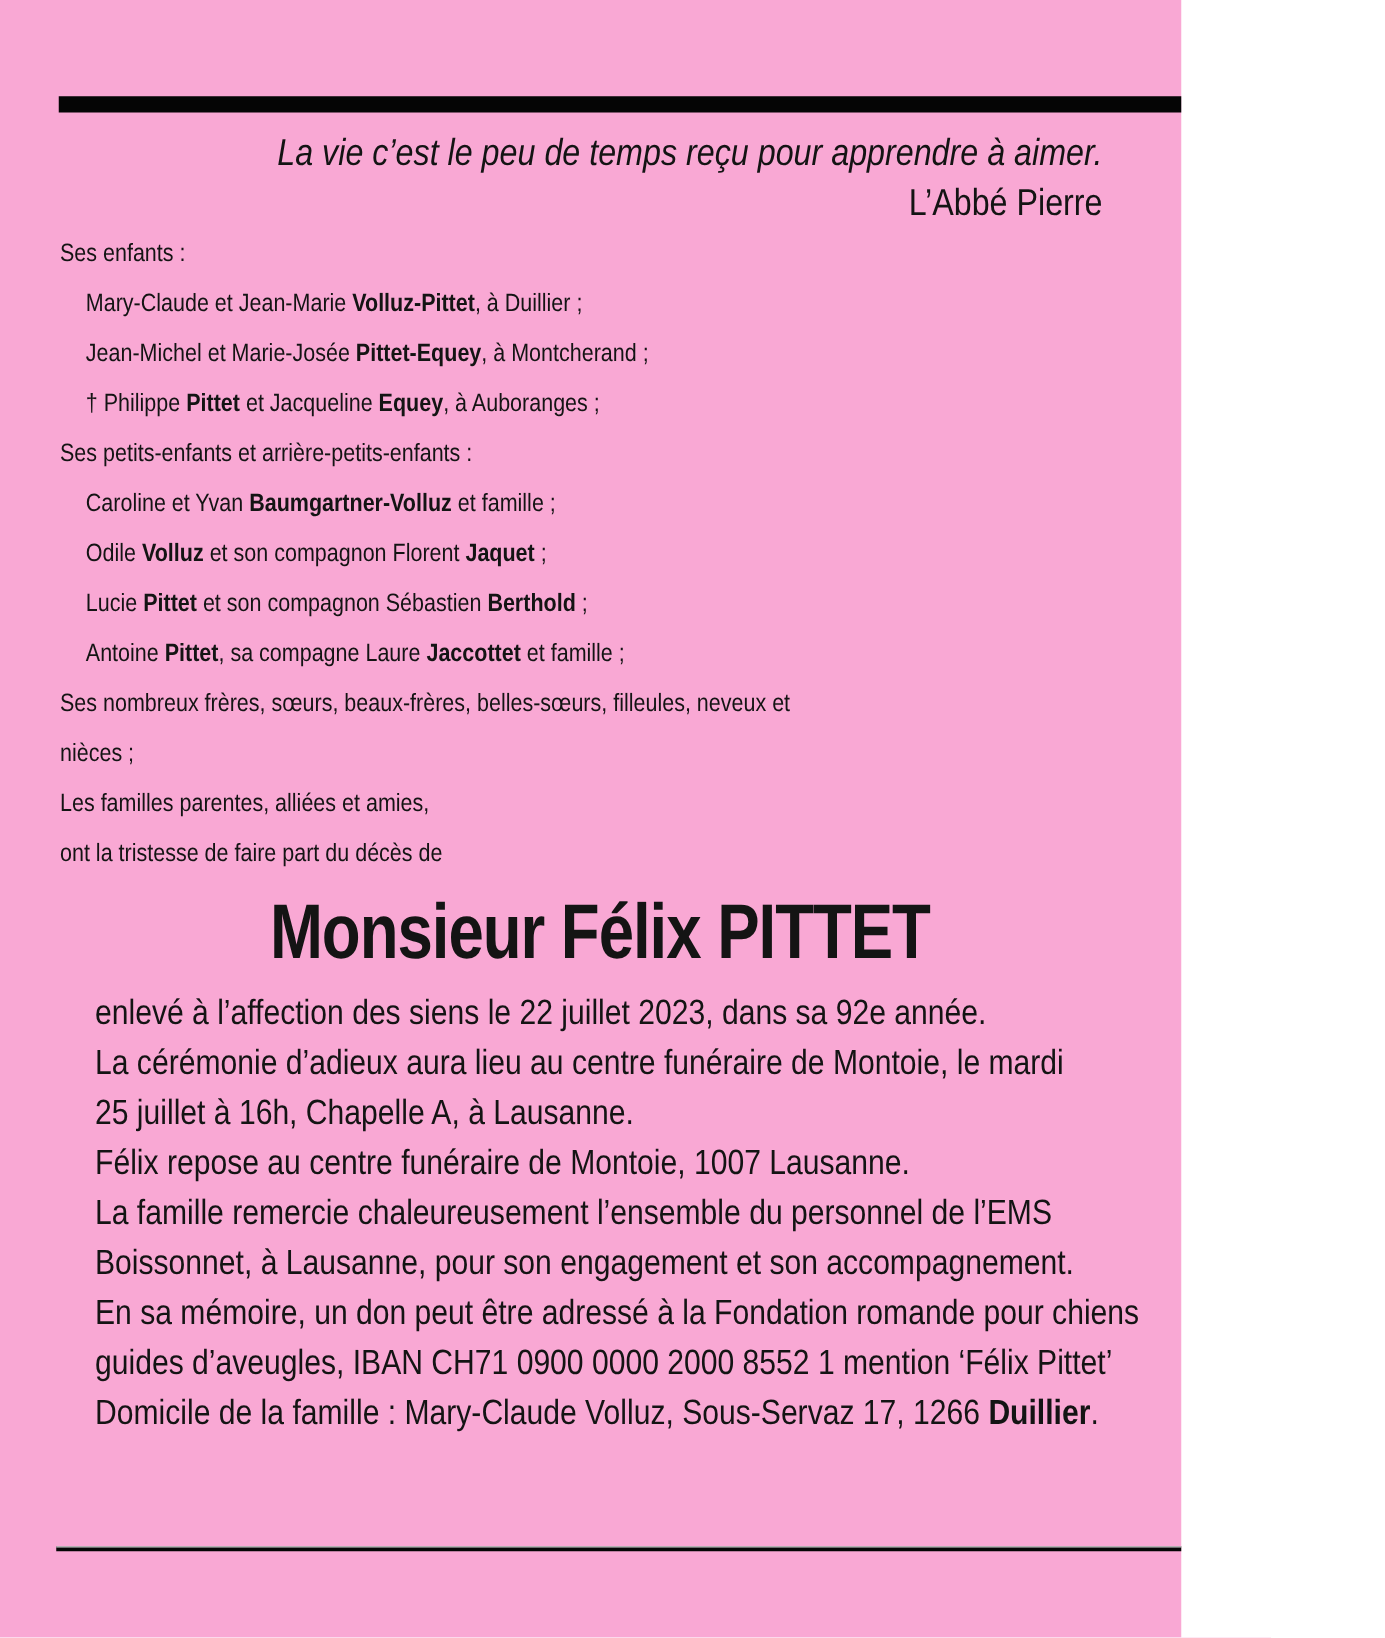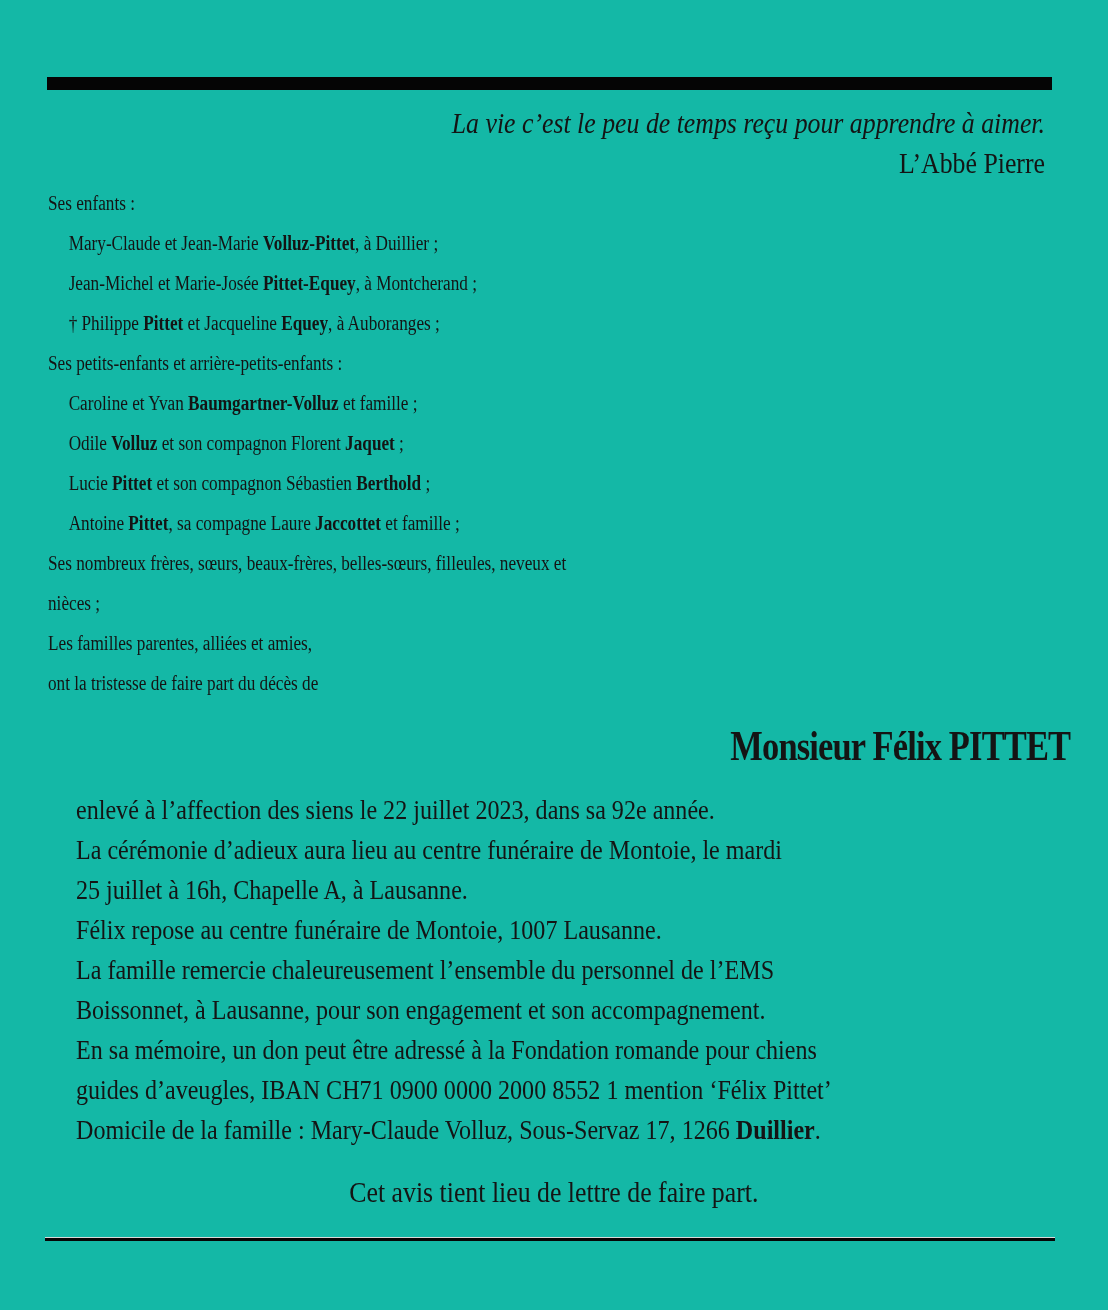--- a/index.html
+++ b/index.html
@@ -1,22 +1,22 @@
 <!DOCTYPE html>
 <html><head>
 <meta charset="utf-8">
 <style>
   html, body { margin: 0; padding: 0; background: #ffffff; }
   .page {
     position: relative;
-    width: 1108px;
+    width: 945px;
     height: 1310px;
-    background: #14b8a6;
+    background: #f9a8d4;
     color: #141414;
-    font-family: Liberation Serif, serif;
+    font-family: Liberation Sans, sans-serif;
     overflow: hidden;
   }
   .topbar {
     position: absolute;
     left: 47px;
     top: 77px;
     width: 1005px;
     height: 13px;
     background: #050505;
   }
@@ -55,22 +55,22 @@
   }
   .line.indent { padding-left: 24px; }
   .b { font-weight: bold; }
   .title-block {
     position: absolute;
     left: 15px;
     right: 0;
     top: 706px;
     height: 80px;
     line-height: 80px;
-    text-align: right;
-    font-size: 42px;
+    text-align: center;
+    font-size: 62px;
     font-weight: bold;
     letter-spacing: -1px;
   }
   .title-block .scale {
     display: inline-block;
     white-space: nowrap;
     transform: scaleX(0.82);
     transform-origin: 50% 50%;
   }
   .closing-block {
@@ -139,19 +139,16 @@
       <div class="line"><span>La cérémonie d’adieux aura lieu au centre funéraire de Montoie, le mardi</span></div>
       <div class="line"><span>25 juillet à 16h, Chapelle A, à Lausanne.</span></div>
       <div class="line"><span>Félix repose au centre funéraire de Montoie, 1007 Lausanne.</span></div>
       <div class="line"><span>La famille remercie chaleureusement l’ensemble du personnel de l’EMS</span></div>
       <div class="line"><span>Boissonnet, à Lausanne, pour son engagement et son accompagnement.</span></div>
       <div class="line"><span>En sa mémoire, un don peut être adressé à la Fondation romande pour chiens</span></div>
       <div class="line"><span>guides d’aveugles, IBAN CH71 0900 0000 2000 8552 1 mention ‘Félix Pittet’</span></div>
       <div class="line"><span>Domicile de la famille : Mary-Claude Volluz, Sous-Servaz 17, 1266 </span><span class="b">Duillier</span><span>.</span></div>
     </div>
 
-  <div class="closing-block">
-    <span class="scale">Cet avis tient lieu de lettre de faire part.</span>
-  </div>
 
   <div class="bottom-rule"></div>
 
 </div>
 
 </body></html>

